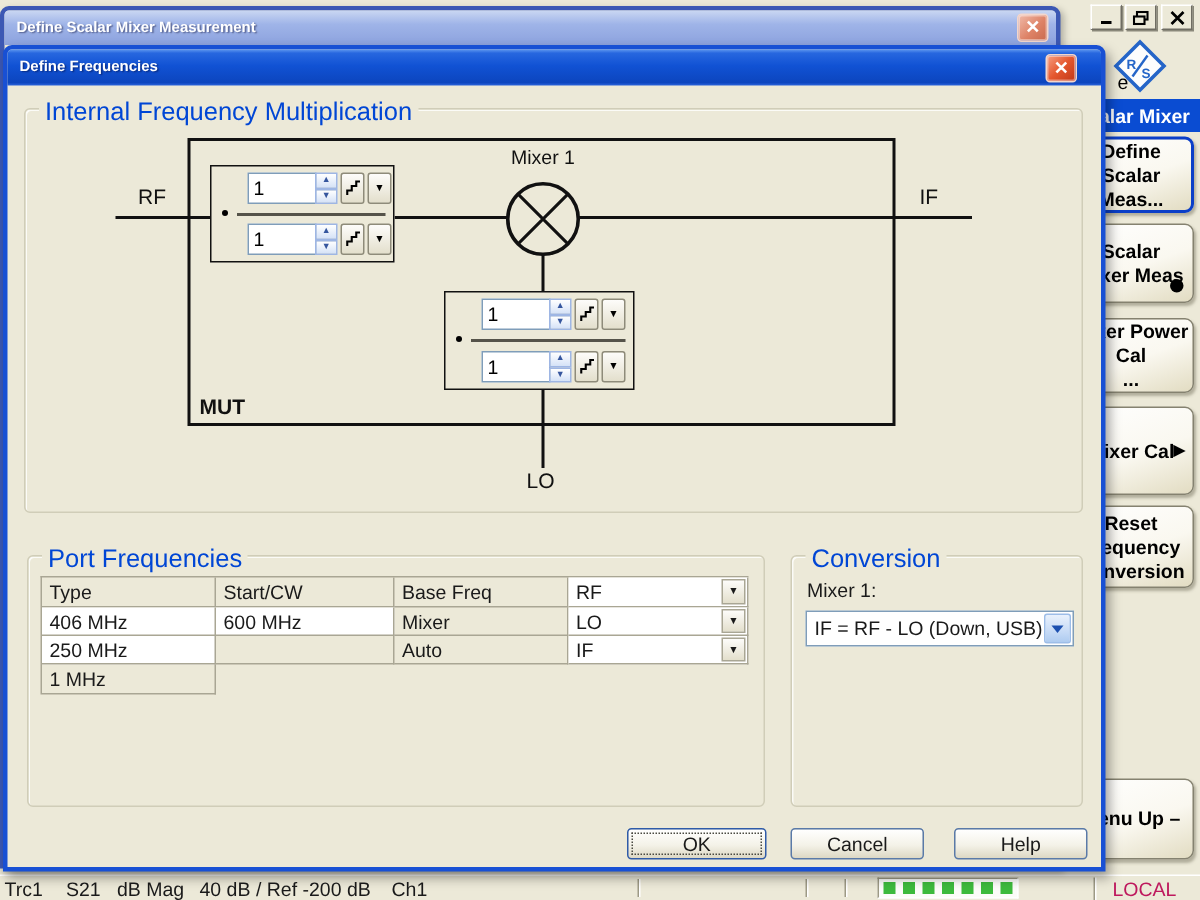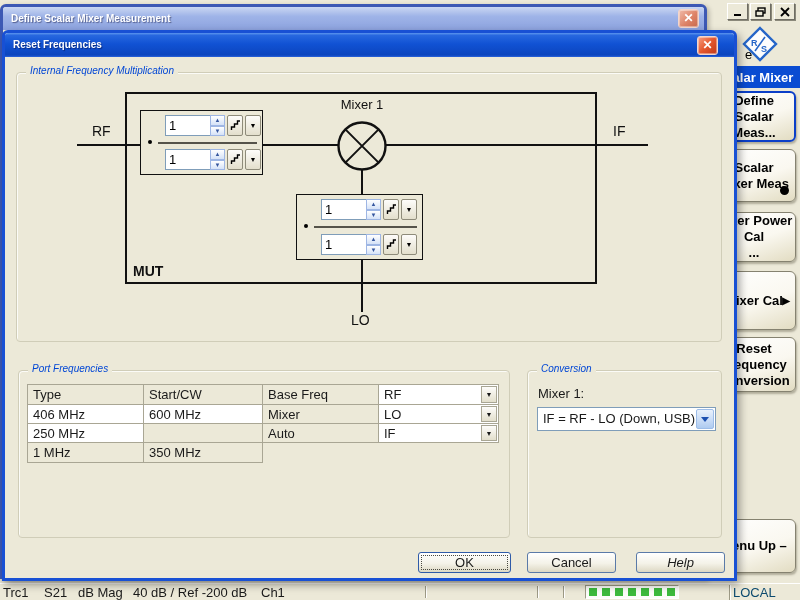--- a/index.html
+++ b/index.html
@@ -33,21 +33,21 @@
   
   .statusbar { position:absolute; left:0; top:583px; width:800px; height:17px;
                background:#ECE9D8; border-top:1px solid #FFFFFF; }
   .st { position:absolute; top:1px; font-size:13px; color:#1a1a1a; white-space:nowrap; }
   .sep { position:absolute; top:2px; width:2px; height:12px;
          border-left:1px solid #9D9A85; border-right:1px solid #FFFFFF; }
   .sep.tall { height:15px; top:1px; }
   .progressbox { position:absolute; left:585px; top:1px; width:94px; height:14px; background:#FCFCF9;
                  border:1px solid; border-color:#9D9A85 #FFFFFF #FFFFFF #9D9A85; }
   .pseg { position:absolute; top:2px; width:8px; height:8px; background:#3DBA3D; }
-  .local { position:absolute; left:733px; top:1px; width:60px; color:#0c4a6e; }
+  .local { position:absolute; left:733px; top:1px; width:60px; text-align:center; color:#be185d; }
 
   
   .dlg-back { position:absolute; left:0; top:4px; width:707px; height:575px;
               background:#ECE9D8; border:3px solid #3C58B4; border-radius:6px 6px 0 0;
               box-shadow:2px 2px 5px rgba(0,0,0,.25); }
   .dlg-back .tbar { position:absolute; left:0; top:0; right:0; height:23px; border-radius:3px 3px 0 0;
               background:linear-gradient(180deg,#CAD7F2 0%,#9FB4E8 40%,#8CA2DE 100%); }
   .dlg-front { position:absolute; left:2px; top:30px; width:735px; height:551px;
                background:#ECE9D8; border:3px solid #1850D4; border-radius:6px 6px 0 0;
                box-shadow:3px 4px 8px rgba(0,0,0,.35); }
@@ -57,21 +57,21 @@
                 font-size:10px; text-shadow:1px 1px 1px rgba(0,0,40,.45); white-space:nowrap; }
   .xbtn { position:absolute; width:21px; height:19px; border-radius:3px; border:1px solid #F3D6CB;
           color:#fff; font-weight:bold; font-size:12px; line-height:17px; text-align:center;
           background:linear-gradient(135deg,#F7A083 0%,#E4572E 50%,#C13818 100%);
           box-shadow:inset 0 0 0 1px rgba(255,255,255,.4); }
   .xbtn.inactive { background:linear-gradient(135deg,#F0BBAA 0%,#DE8367 55%,#C96A4E 100%); }
 
   
   .gbox { position:absolute; border:1px solid #D0CDB8; border-radius:4px;
           box-shadow:inset 1px 1px 0 rgba(255,255,255,.8); }
-  .glabel { position:absolute; color:#0046D5; background:#ECE9D8; padding:0 4px; font-size:10px;font-style:italic; }
+  .glabel { position:absolute; color:#0046D5; background:#ECE9D8; padding:0 4px; font-size:17px; }
 
   
   .dline { position:absolute; background:#111; }
   .mut-rect { position:absolute; left:125px; top:92px; width:472px; height:192px; border:2px solid #111; }
   .dtext { position:absolute; font-size:14px; color:#111; }
   .frac { position:absolute; border:1px solid #111; background:#ECE9D8; }
   .frac .bullet { position:absolute; left:7px; top:29px; width:4px; height:4px; border-radius:50%; background:#000; }
   .frac .fbar { position:absolute; left:17px; right:5px; top:31px; height:2px; background:#55534A; }
   .srow { position:absolute; left:24px; display:flex; align-items:stretch; height:21px; }
   .srow input { width:46px; height:21px; border:1px solid #7F9DB9; font-family:"Liberation Sans",sans-serif;
@@ -197,21 +197,21 @@
 
   <div class="dlg-back">
     <div class="tbar">
       <span class="tbar-title">Define Scalar Mixer Measurement</span>
       <span class="xbtn inactive" style="right:5px; top:2px;">✕</span>
     </div>
   </div>
 
   <div class="dlg-front">
     <div class="tbar">
-      <span class="tbar-title">Reset Frequencies</span>
+      <span class="tbar-title">Define Frequencies</span>
       <span class="xbtn" style="right:16px; top:3px;">✕</span>
     </div>
   </div>
 
   <div class="layer">
 
     <div class="gbox" style="left:16px; top:72px; width:706px; height:270px;"></div>
     <span class="glabel" style="left:26px; top:65px;">Internal Frequency Multiplication</span>
 
     <div class="mut-rect"></div>
@@ -317,31 +317,30 @@
       </div>
       <div class="cell white">250 MHz</div>
       <div class="cell"></div>
 
       <div class="cell">Auto</div>
       <div class="cell white">
         <span>IF</span>
         <div class="combo-mini">▼</div>
       </div>
       <div class="cell">1 MHz</div>
-      <div class="cell">350 MHz</div>
     </div>
 
     <div class="gbox" style="left:527px; top:370px; width:195px; height:168px;"></div>
     <span class="glabel" style="left:537px; top:363px;">Conversion</span>
     <span style="position:absolute; left:538px; top:386px;">Mixer 1:</span>
     <div class="combo">
       <span class="ctext">IF = RF - LO (Down, USB)</span>
       <div class="cbtn">
         <div class="tri"></div>
       </div>
     </div>
 
     <button class="btn-xp focus" style="left:418px; top:552px; width:93px;">OK</button>
     <button class="btn-xp" style="left:527px; top:552px; width:89px;">Cancel</button>
-    <button class="btn-xp" style="left:636px; top:552px; width:89px;font-style:italic;">Help</button>
+    <button class="btn-xp" style="left:636px; top:552px; width:89px;">Help</button>
   </div>
 
 </div>
 
 </body></html>

